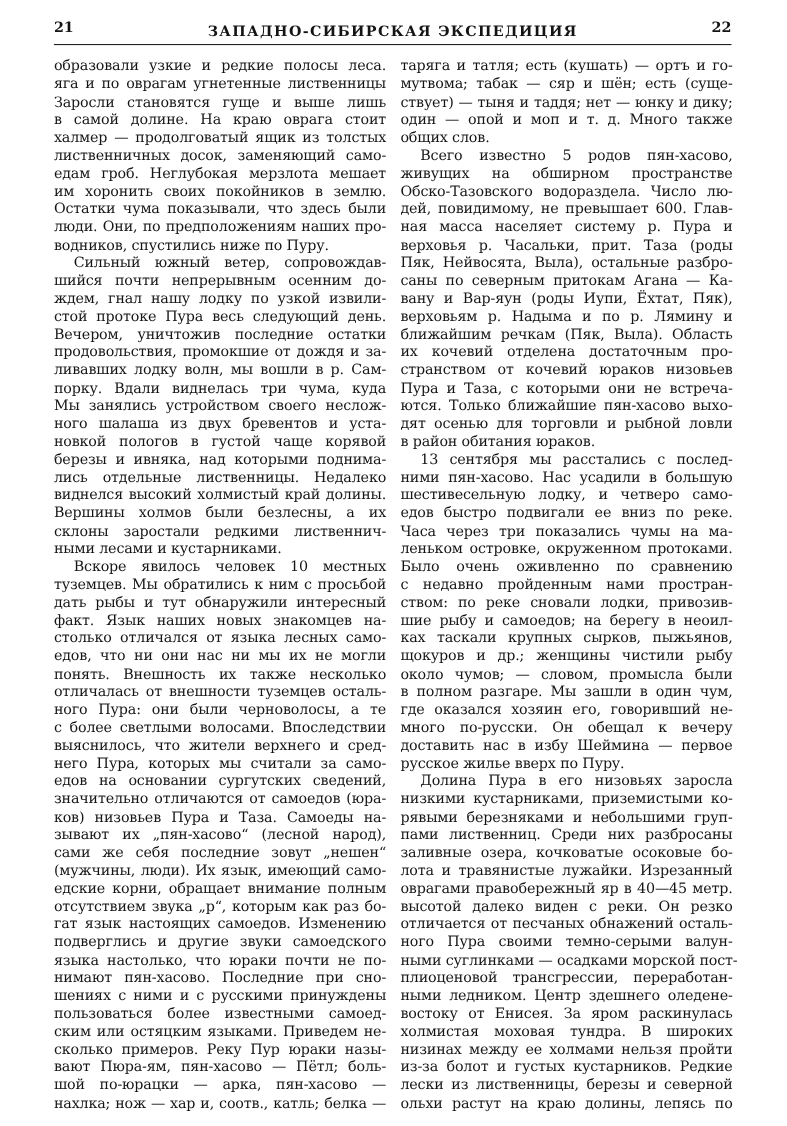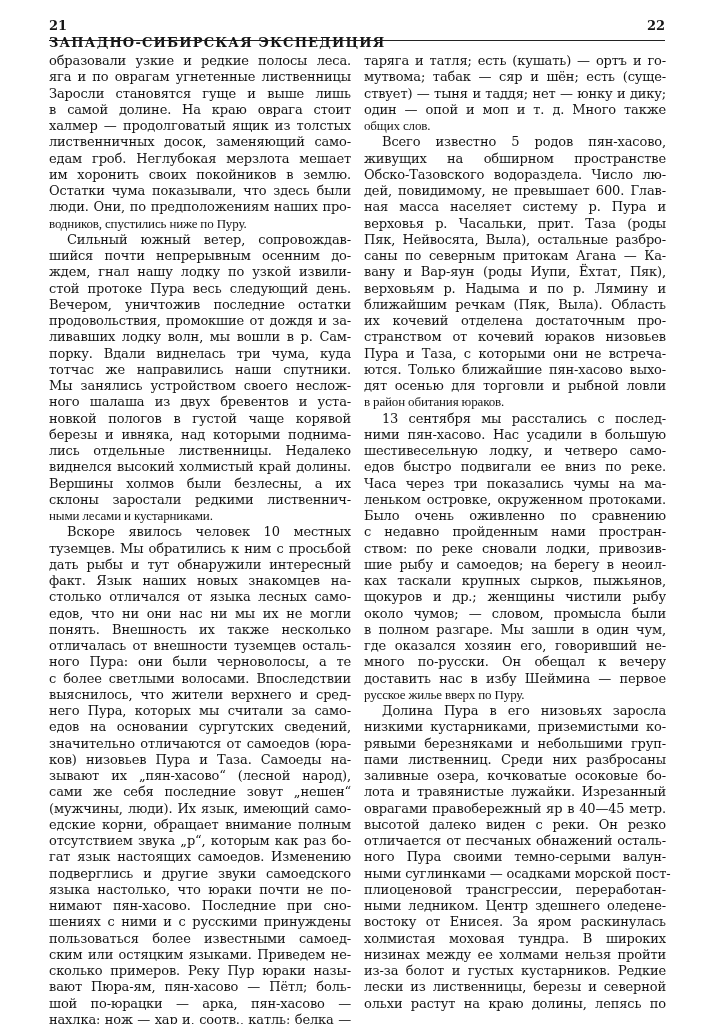--- a/index.html
+++ b/index.html
@@ -2,31 +2,31 @@
 <html><head>
 <meta charset="utf-8">
 <style>
   html, body { margin:0; padding:0; background:#ffffff; }
   body { width:715px; height:1024px; position:relative; overflow:hidden;
          font-family:"DejaVu Serif","Liberation Serif",serif; color:#141414; }
   .header { position:absolute; left:49px; top:16px; width:616px; height:20px; }
   .pnum { position:absolute; top:2px; font-size:13px; font-weight:bold;text-align:right; }
   .pnum.left { left:0; }
   .pnum.right { right:0; }
-  .running-title { position:absolute; left:0; right:0; top:19px; text-align:left;
+  .running-title { position:absolute; left:0; right:0; top:6px; text-align:center;
                    font-size:13px; font-weight:bold; letter-spacing:1.2px; }
   .rule { position:absolute; left:49px; top:40px; width:616px; height:0;
           border-top:1.5px solid #222; }
   .column { position:absolute; top:53px; width:302px; }
   .column.left { left:49px; }
   .column.right { left:364px; }
   .line { display:block; height:16.25px; line-height:16.25px; font-size:13px;
           white-space:nowrap; text-align:justify; text-align-last:justify;
           letter-spacing:-0.15px; }
-  .line.last { text-align-last:left;font-family:Liberation Serif, serif; }
+  .line.last { text-align-last:left; }
   .line.indent { padding-left:18px; }
 </style>
 </head>
 <body>
 
 <div class="header">
   <span class="pnum left">21</span>
   <span class="running-title">ЗАПАДНО-СИБИРСКАЯ ЭКСПЕДИЦИЯ</span>
   <span class="pnum right">22</span>
 </div>
@@ -45,21 +45,20 @@
     <span class="line">люди. Они, по предположениям наших про-</span>
     <span class="line last">водников, спустились ниже по Пуру.</span>
     <span class="line indent">Сильный южный ветер, сопровождав-</span>
     <span class="line">шийся почти непрерывным осенним до-</span>
     <span class="line">ждем, гнал нашу лодку по узкой извили-</span>
     <span class="line">стой протоке Пура весь следующий день.</span>
     <span class="line">Вечером, уничтожив последние остатки</span>
     <span class="line">продовольствия, промокшие от дождя и за-</span>
     <span class="line">ливавших лодку волн, мы вошли в р. Сам-</span>
     <span class="line">порку. Вдали виднелась три чума, куда</span>
-    <span class="line">тотчас же направились наши спутники.</span>
     <span class="line">Мы занялись устройством своего неслож-</span>
     <span class="line">ного шалаша из двух бревентов и уста-</span>
     <span class="line">новкой пологов в густой чаще корявой</span>
     <span class="line">березы и ивняка, над которыми поднима-</span>
     <span class="line">лись отдельные лиственницы. Недалеко</span>
     <span class="line">виднелся высокий холмистый край долины.</span>
     <span class="line">Вершины холмов были безлесны, а их</span>
     <span class="line">склоны заростали редкими лиственнич-</span>
     <span class="line last">ными лесами и кустарниками.</span>
     <span class="line indent">Вскоре явилось человек 10 местных</span>

